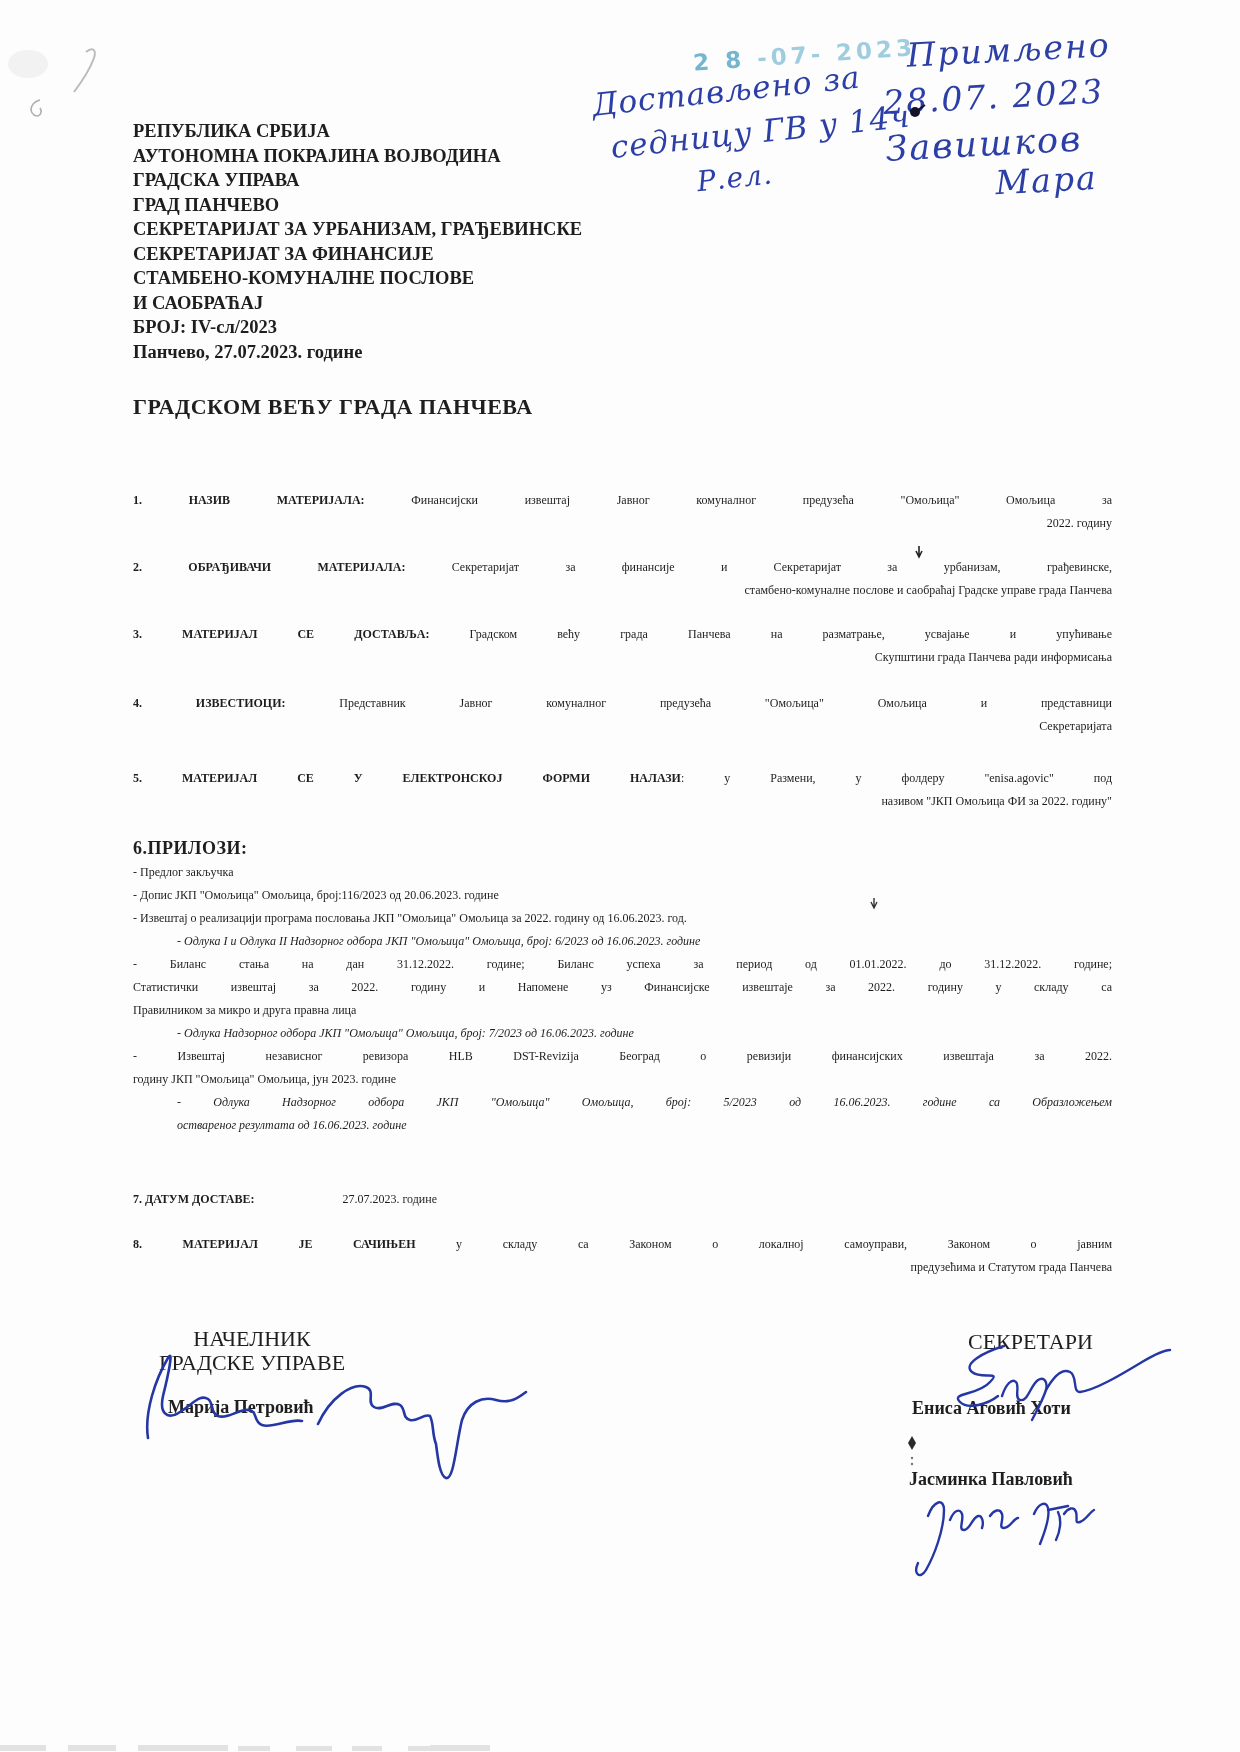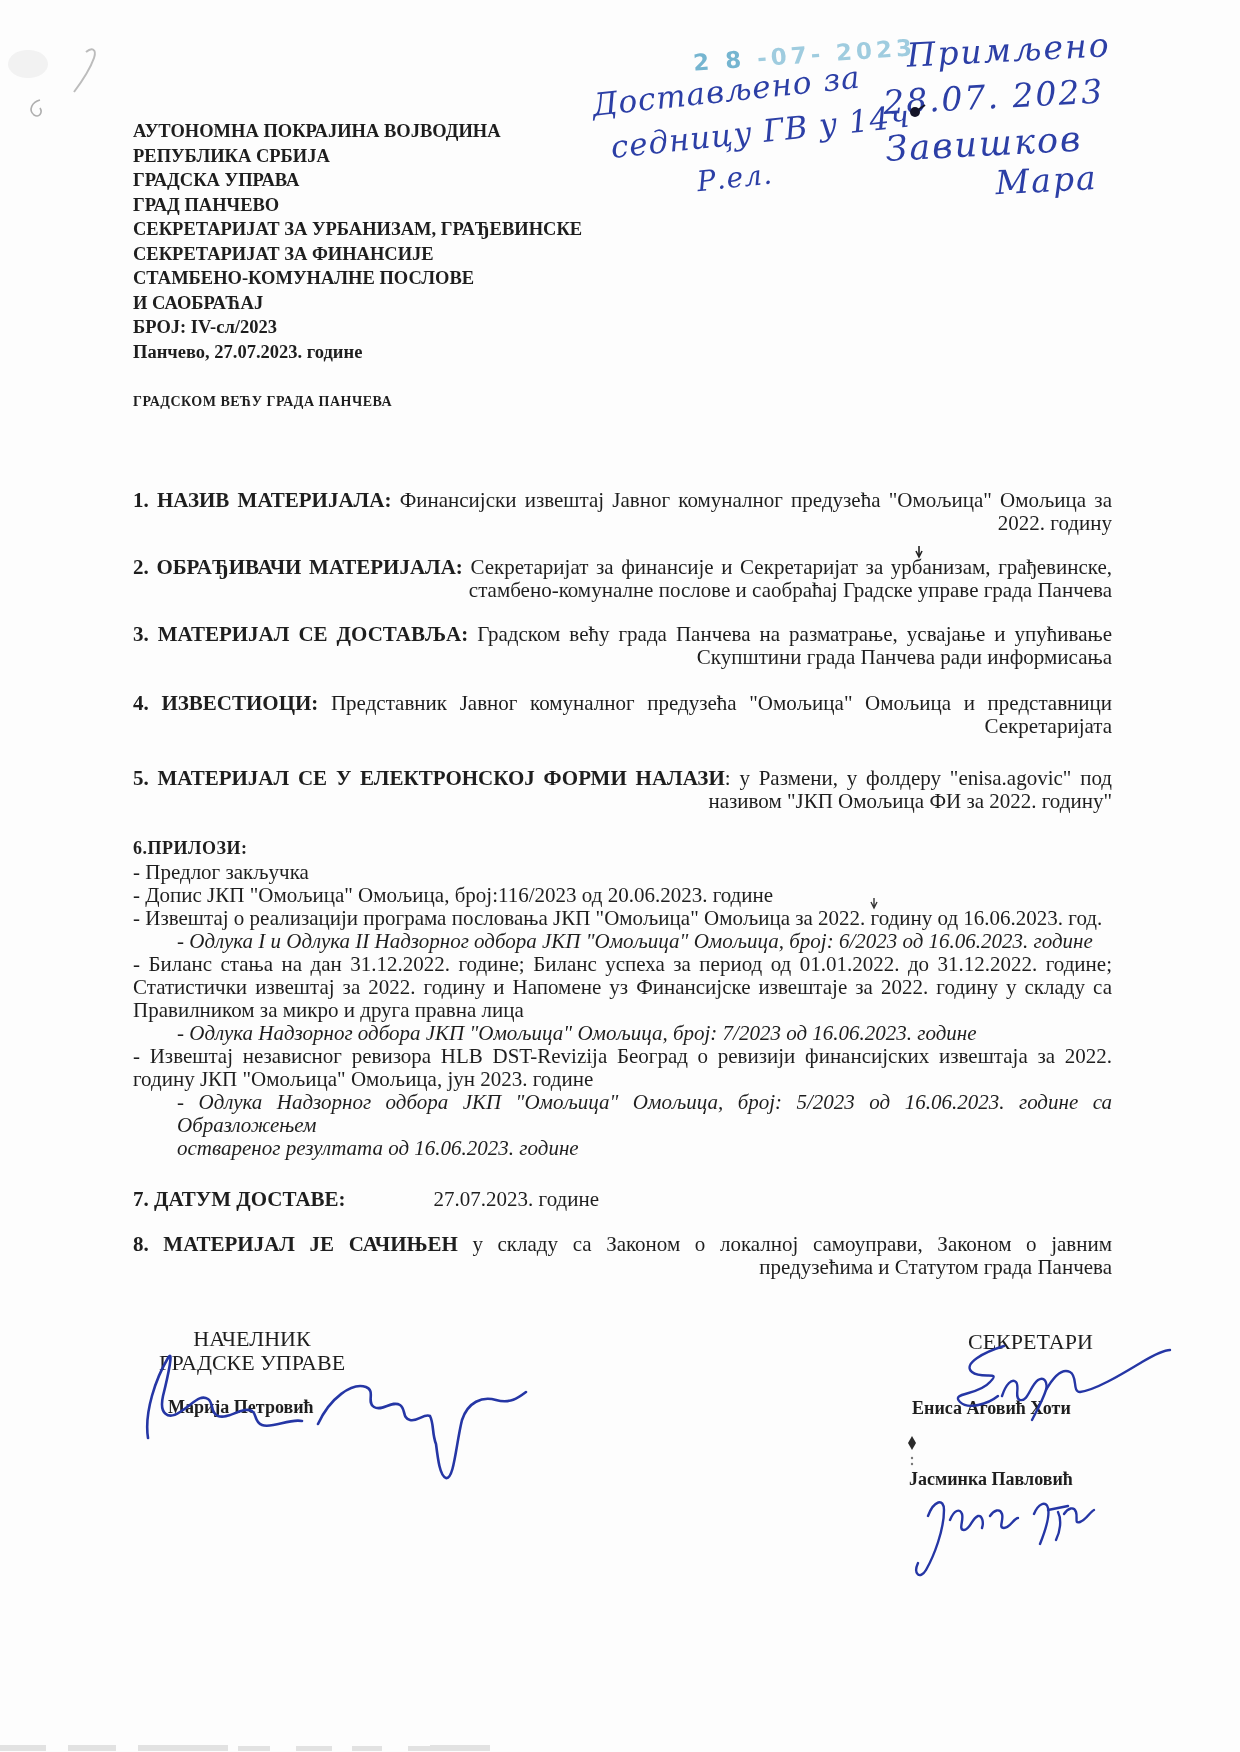--- a/index.html
+++ b/index.html
@@ -5,26 +5,26 @@
   html,body{margin:0;padding:0;}
   body{
     position:relative;
     width:1240px;height:1752px;
     background:#fdfdfd;
     font-family:"Liberation Serif",serif;
     color:#1e1e1e;
     overflow:hidden;
   }
   .abs{position:absolute;}
-  .doc-text{font-size:21px;line-height:23px;}
+  .doc-text{font-size:12px;line-height:23px;}
   .bold{font-weight:bold;}
   
   #org-header{left:133px;top:119px;width:700px;font-size:18.5px;line-height:24.5px;font-weight:bold;}
   
-  #addressee{left:133px;top:394px;font-size:14px;font-weight:bold;letter-spacing:.5px;}
+  #addressee{left:133px;top:394px;font-size:22px;font-weight:bold;letter-spacing:.5px;}
   
   .sec{left:133px;width:979px;}
   .sec .l1{text-align:justify;text-align-last:justify;}
   .sec .l2{text-align:right;}
   #sec1{top:489px;} #sec2{top:556px;} #sec3{top:623px;} #sec4{top:692px;} #sec5{top:767px;}
   #sec7{top:1188px;} #sec8{top:1233px;}
   #attach-heading{left:133px;top:838px;font-size:18px;font-weight:bold;letter-spacing:.5px;}
   #attach-list{left:133px;top:861px;width:979px;}
   #attach-list .line{line-height:23px;}
   #attach-list .jline{text-align:justify;text-align-last:justify;}
@@ -48,22 +48,22 @@
   #note-left .ind2{padding-left:96px;display:block;font-size:28px;}
   #note-right{left:884px;top:28px;transform:rotate(-3deg);font-size:33px;letter-spacing:2px;line-height:46px;}
   #note-right .sig1{display:block;font-size:35px;}
   #note-right .sig2{display:block;padding-left:108px;margin-top:-6px;font-size:33px;}
   svg.overlay{position:absolute;left:0;top:0;pointer-events:none;}
 </style>
 </head>
 <body>
 
 <div id="org-header" class="abs">
+  <div>РЕПУБЛИКА СРБИЈА</div>
   <div>АУТОНОМНА ПОКРАЈИНА ВОЈВОДИНА</div>
-  <div>РЕПУБЛИКА СРБИЈА</div>
   <div>ГРАДСКА УПРАВА</div>
   <div>ГРАД ПАНЧЕВО</div>
   <div>СЕКРЕТАРИЈАТ ЗА УРБАНИЗАМ, ГРАЂЕВИНСКЕ</div>
   <div>СЕКРЕТАРИЈАТ ЗА ФИНАНСИЈЕ</div>
   <div>СТАМБЕНО-КОМУНАЛНЕ ПОСЛОВЕ</div>
   <div>И САОБРАЋАЈ</div>
   <div>БРОЈ: IV-сл/2023</div>
   <div>Панчево, 27.07.2023. године</div>
 </div>
 

